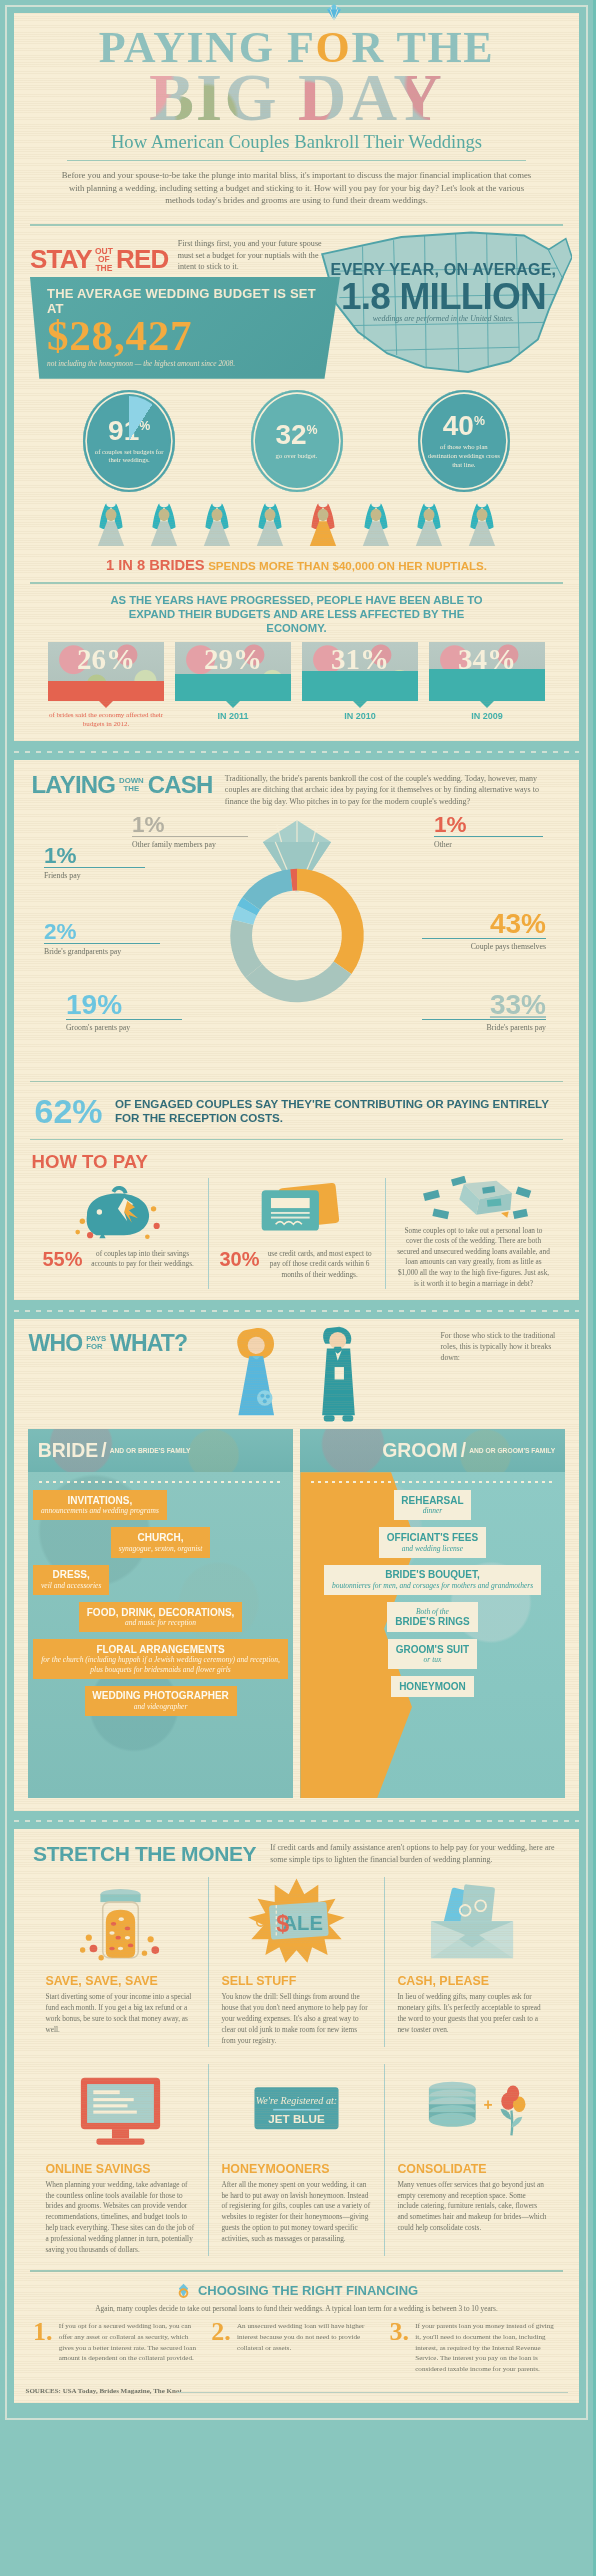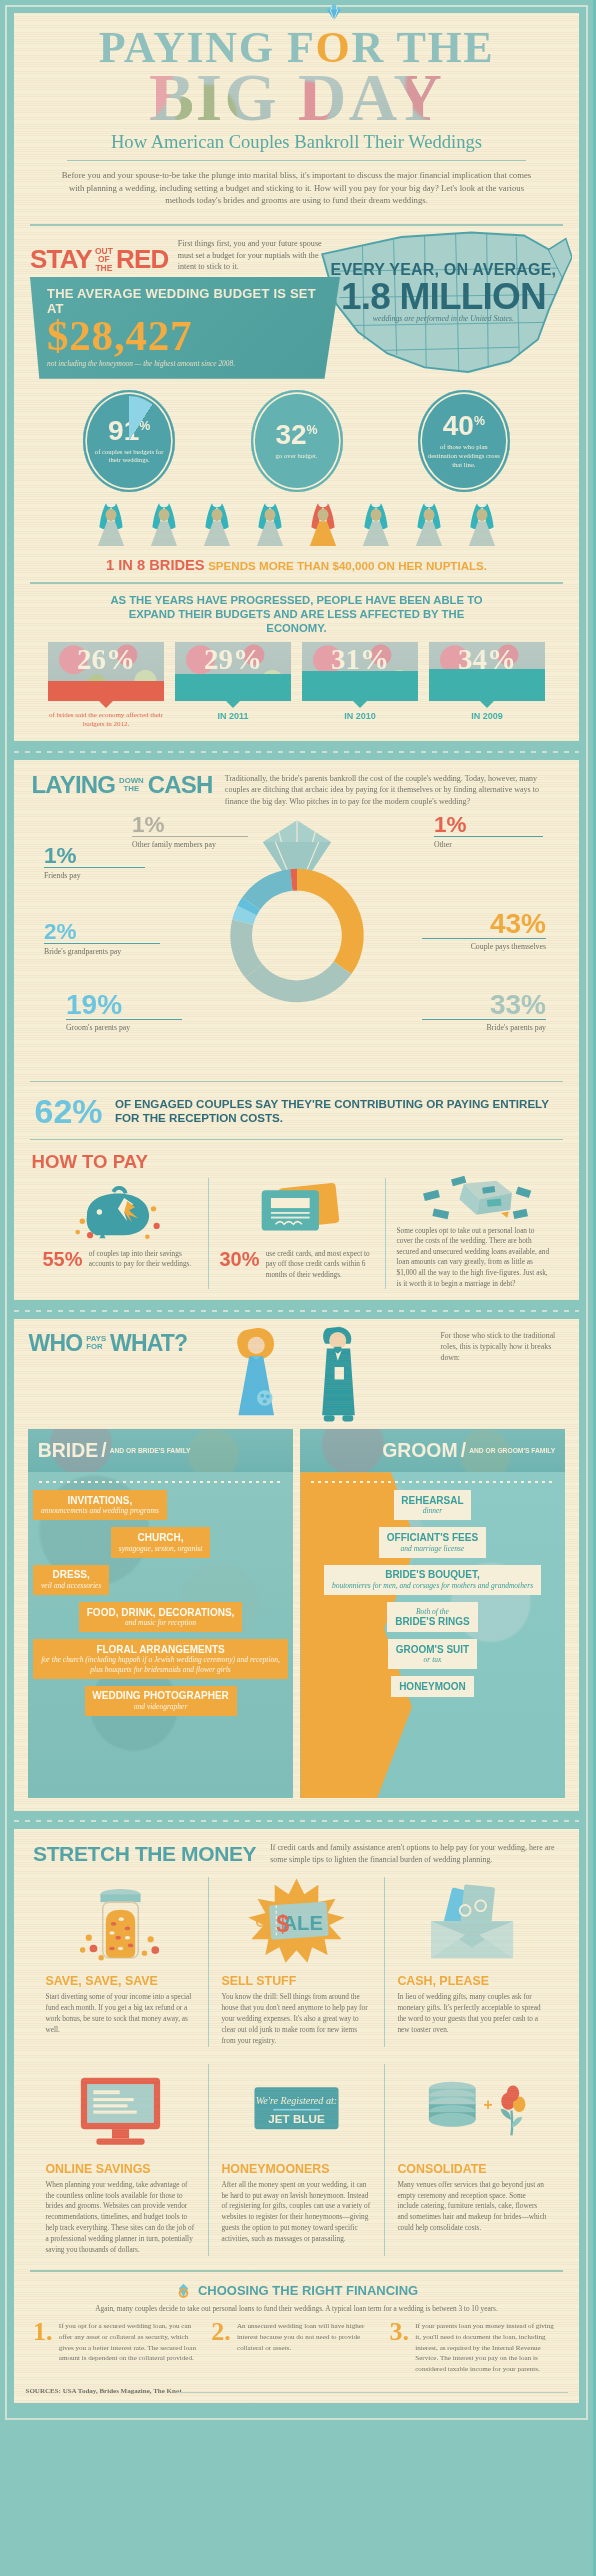--- a/index.html
+++ b/index.html
@@ -186,21 +186,21 @@
   .sixty .n { font-family:"Liberation Sans",sans-serif; font-weight:700; font-size:34px; color:#6cc5e0; }
   .sixty .t { font-family:"Liberation Sans",sans-serif; font-weight:700; font-size:11.6px; color:#2d6a78; line-height:1.25;}
 
   
   .htp { padding: 3.1px 17px 11px 17px;}
   .htp-title { font-family:"Liberation Sans",sans-serif; font-weight:700; font-size:18.6px; color:#e4634f; padding-bottom:4.7px;}
   .htp-cols { display:flex; gap:0; }
   .htp-col { flex:1; padding: 0 11px; position:relative;}
   .htp-col + .htp-col { border-left:1.2px solid #a9cfcb; }
   .htp-art { height:71px; display:flex; align-items:center; justify-content:center;}
-  .htp-row { display:flex; gap:6.2px; align-items:flex-start;}
+  .htp-row { display:flex; gap:6.2px; align-items:flex-start;text-align:center;}
   .htp-pct { font-family:"Liberation Sans",sans-serif; font-weight:700; font-size:20px; color:#e4634f; line-height:1;}
   .htp-txt { font-family:"Liberation Serif",serif; font-size:7.3px; line-height:1.45; color:#6f7266;}
 
   
   .wpw { padding: 11px 14px 12.4px 14px;}
   .wpw-top { display:flex; align-items:flex-start; gap:7.8px; }
   .wpw-logo { display:flex; align-items:center; gap:3.9px; }
   .wpw-big { font-family:"Liberation Sans",sans-serif; font-weight:700; font-size:23px; color:#4fa3a8; letter-spacing:-0.8px;}
   .wpw-sm { font-family:"Liberation Sans",sans-serif; font-weight:700; font-size:7.8px; color:#4fa3a8; line-height:1.05;}
   .wpw-note { font-family:"Liberation Serif",serif; font-size:7.8px; line-height:1.45; color:#6f7266; width:124px; margin-left:auto;}
@@ -523,21 +523,21 @@
         <div class="dcap">Couple pays themselves</div>
       </div>
 
       <div class="dlabel" style="left:36px;top:177px;width:116px;">
         <div class="dnum big" style="color:#6cc5e0;">19%</div>
         <div class="dline"></div>
         <div class="dcap">Groom's parents pay</div>
       </div>
 
       <div class="dlabel" style="right:17px;top:177px;width:124px;text-align:right;">
-        <div class="dnum big" style="color:#a8c5bd;">33%</div>
+        <div class="dnum big" style="color:#a8c5bd;text-decoration:underline;">33%</div>
         <div class="dline"></div>
         <div class="dcap">Bride's parents pay</div>
       </div>
     </div>
 
     <div class="hr-th" style="margin-top:3.1px;"></div>
 
     <div class="sixty">
       <div class="n">62%</div>
       <div class="t">OF ENGAGED COUPLES SAY THEY'RE CONTRIBUTING OR PAYING ENTIRELY FOR THE RECEPTION COSTS.</div>
@@ -718,21 +718,21 @@
             <div id="groom-items" style="position:relative;z-index:2">
                   <div class="chip-row" style="justify-content: center;">
                     <div class="chip light">
                       <div class="c1">REHEARSAL</div>
                       <div class="c2">dinner</div>
                     </div>
                   </div>
                   <div class="chip-row" style="justify-content: center;">
                     <div class="chip light">
                       <div class="c1">OFFICIANT'S FEES</div>
-                      <div class="c2">and marriage license</div>
+                      <div class="c2">and wedding license</div>
                     </div>
                   </div>
                   <div class="chip-row" style="justify-content: center;">
                     <div class="chip light">
                       <div class="c1">BRIDE'S BOUQUET,</div>
                       <div class="c2">boutonnieres for men, and corsages for mothers and grandmothers</div>
                     </div>
                   </div>
                   <div class="chip-row" style="justify-content: center;">
                     <div class="chip light">

